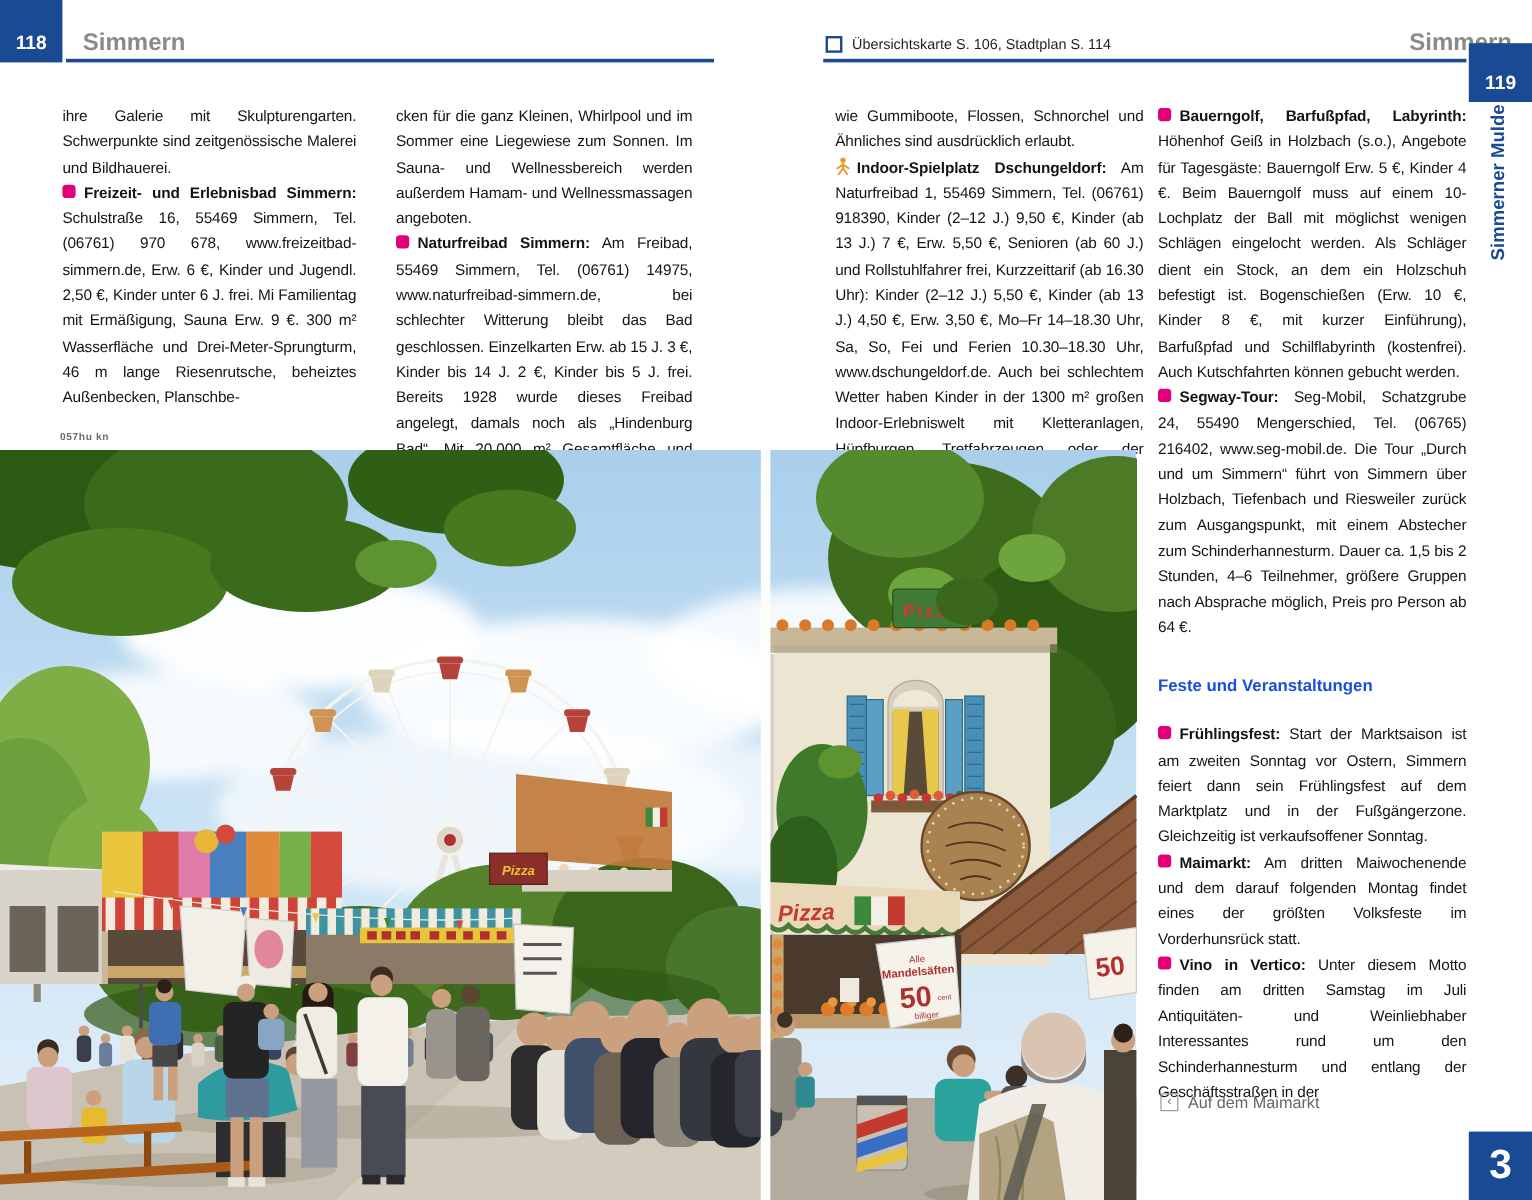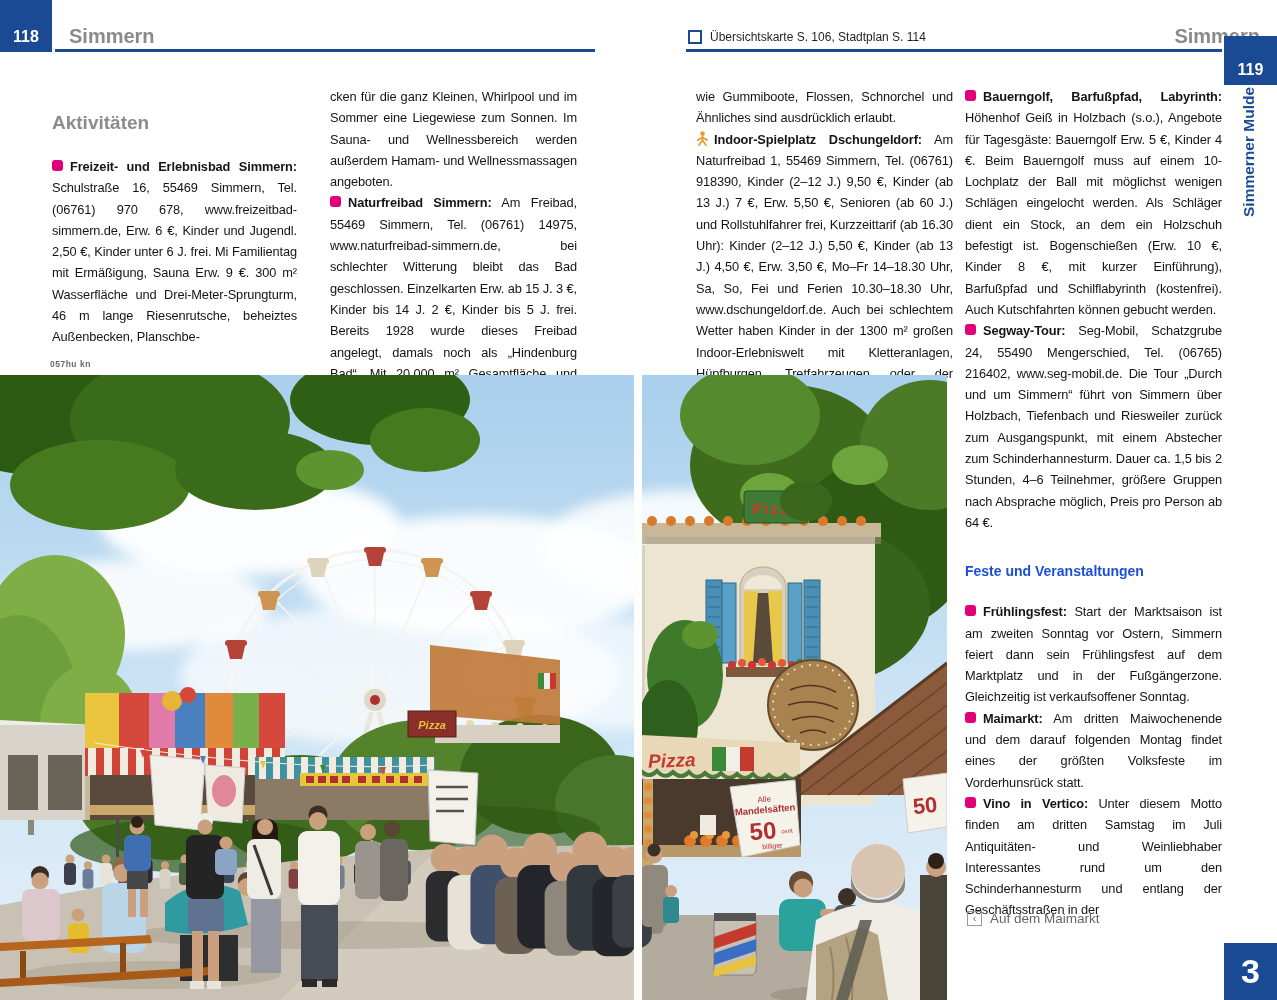--- a/index.html
+++ b/index.html
@@ -70,21 +70,21 @@
     <span>Übersichtskarte S. 106, Stadtplan S. 114</span>
   </div>
   <div class="hdr-title right">Simmern</div>
   <div class="hdr-box right">119</div>
   <div class="hdr-line right"></div>
 
   <div class="vert-label">Simmerner Mulde</div>
   <div class="credit">057hu kn</div>
 
   <div class="col" id="c1">
-    <h2 class="head">Aktivitäten</h2>
+    <p class="para"><span>ihre Galerie mit Skulpturengarten. Schwerpunkte sind zeitgenössische Malerei und Bildhauerei.</span></p>
     <p class="para"><span class="bullet"></span><b>Freizeit- und Erlebnisbad Simmern:</b><span> Schulstraße 16, 55469 Simmern, Tel. (06761) 970 678, www.freizeitbad-simmern.de, Erw. 6 €, Kinder und Jugendl. 2,50 €, Kinder unter 6 J. frei. Mi Familientag mit Ermäßigung, Sauna Erw. 9 €. 300 m² Wasserfläche und Drei-Meter-Sprungturm, 46 m lange Riesenrutsche, beheiztes Außenbecken, Planschbe-</span></p>
   </div>
 
   <div class="col" id="c2">
     <p class="para"><span>cken für die ganz Kleinen, Whirlpool und im Sommer eine Liegewiese zum Sonnen. Im Sauna- und Wellnessbereich werden außerdem Hamam- und Wellnessmassagen angeboten.</span></p>
     <p class="para"><span class="bullet"></span><b>Naturfreibad Simmern:</b><span> Am Freibad, 55469 Simmern, Tel. (06761) 14975, www.naturfreibad-simmern.de, bei schlechter Witterung bleibt das Bad geschlossen. Einzelkarten Erw. ab 15 J. 3 €, Kinder bis 14 J. 2 €, Kinder bis 5 J. frei. Bereits 1928 wurde dieses Freibad angelegt, damals noch als „Hindenburg Bad“. Mit 20.000 m² Gesamtfläche und 6300 m² Wasserfläche zählt es zu den größten Naturfreibädern Deutschlands. Wasserspielgeräte</span></p>
   </div>
 
   <div class="col" id="c3">
     <p class="para"><span>wie Gummiboote, Flossen, Schnorchel und Ähnliches sind ausdrücklich erlaubt.</span></p>

